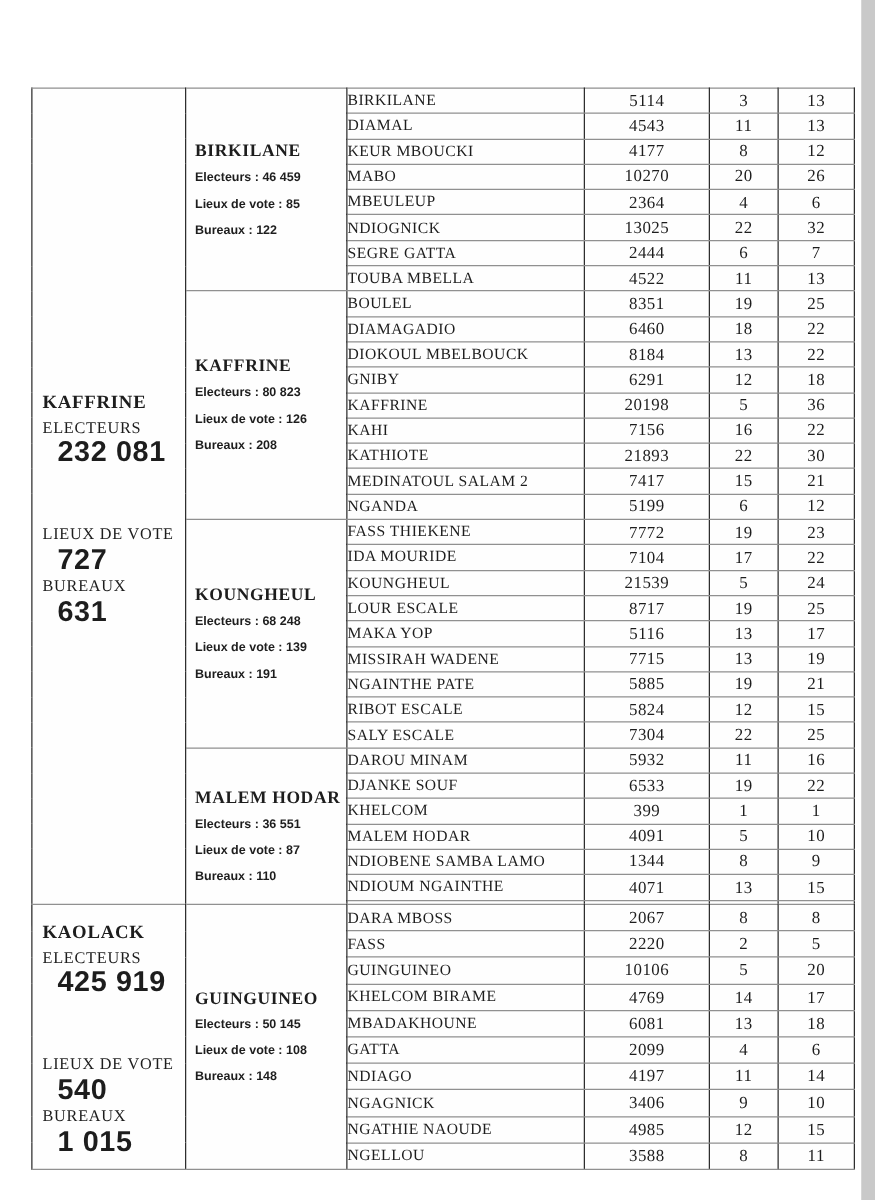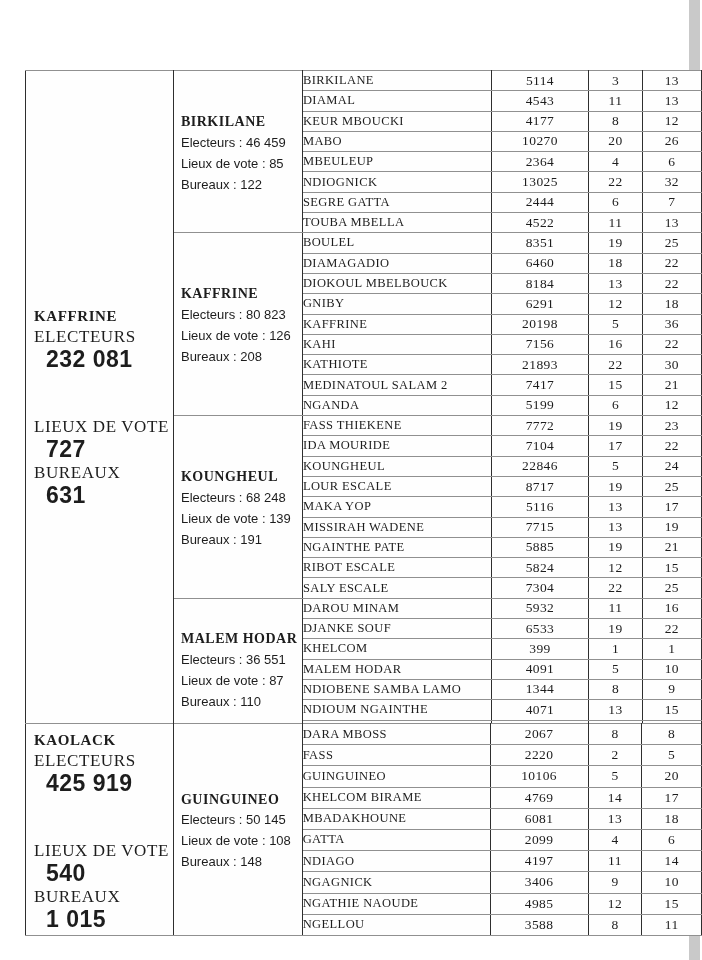--- a/index.html
+++ b/index.html
@@ -31,35 +31,35 @@
   .t2 table.grid td { height:20.2px; }
   table.grid tr.group-start td { border-top:1.4px solid #1b1b1b; }
 
   td.region-cell, td.dept-cell { vertical-align:top; background:#fefefe; }
 
   .region-name {
     font-weight:bold; font-size:15px; letter-spacing:0.6px;
     margin:7px 4px 4px 8px;
   }
   .cap-label {
-    font-size:17px; letter-spacing:0.6px; margin:3px 4px 1px 8px;
+    font-size:13px; letter-spacing:0.6px; margin:3px 4px 1px 8px;
   }
   .big-num {
     font-family:Liberation Sans, sans-serif; font-weight:bold;
     font-size:23px; letter-spacing:0.5px; margin:1px 4px 2px 20px;
   }
   .region-spacer { height:42px; }
 
   .dept-name {
     font-weight:bold; font-size:14px; letter-spacing:0.5px;
     margin:6px 3px 2px 7px;
   }
   .dept-stat {
-    font-family:"Liberation Sans", sans-serif; font-weight:normal;
-    font-size:13px; line-height:21px; margin:0 2px 0 7px;
+    font-family:"Liberation Sans", sans-serif; font-weight:bold;
+    font-size:10px; line-height:21px; margin:0 2px 0 7px;
   }
 
   .td-commune {
     font-size:12.5px; letter-spacing:0.4px; padding-left:6px;
   }
   .td-num {
     font-size:13.5px; text-align:center; letter-spacing:0.4px;
   }
 </style>
 </head>
@@ -215,21 +215,21 @@
             <td class="td-num">23</td>
           </tr>
           <tr>
             <td class="td-commune">IDA MOURIDE</td>
             <td class="td-num">7104</td>
             <td class="td-num">17</td>
             <td class="td-num">22</td>
           </tr>
           <tr>
             <td class="td-commune">KOUNGHEUL</td>
-            <td class="td-num">22846</td>
+            <td class="td-num">21539</td>
             <td class="td-num">5</td>
             <td class="td-num">24</td>
           </tr>
           <tr>
             <td class="td-commune">LOUR ESCALE</td>
             <td class="td-num">8717</td>
             <td class="td-num">19</td>
             <td class="td-num">25</td>
           </tr>
           <tr>

